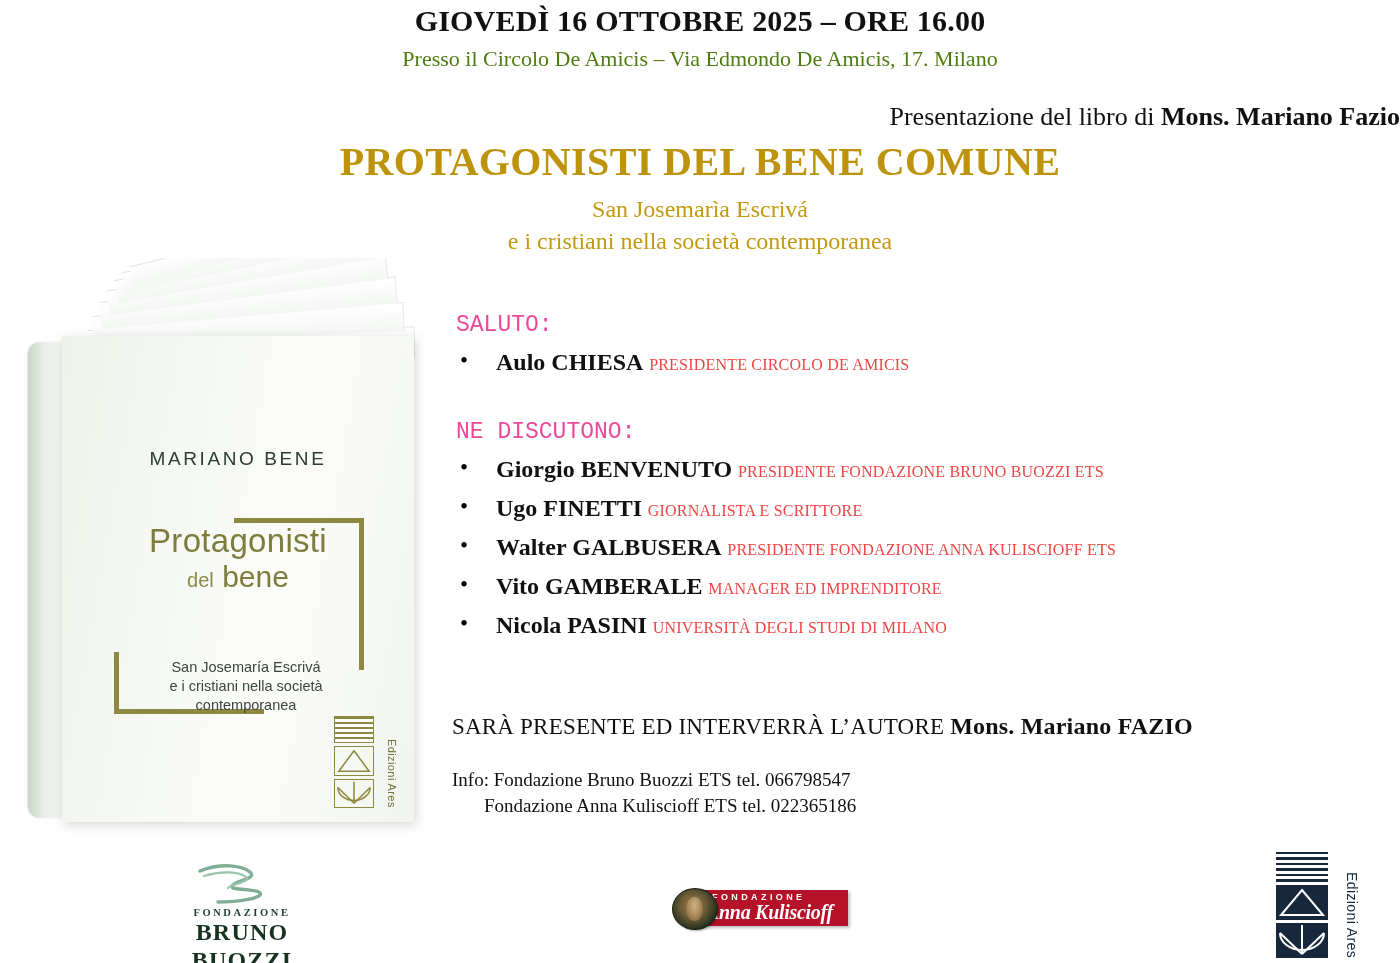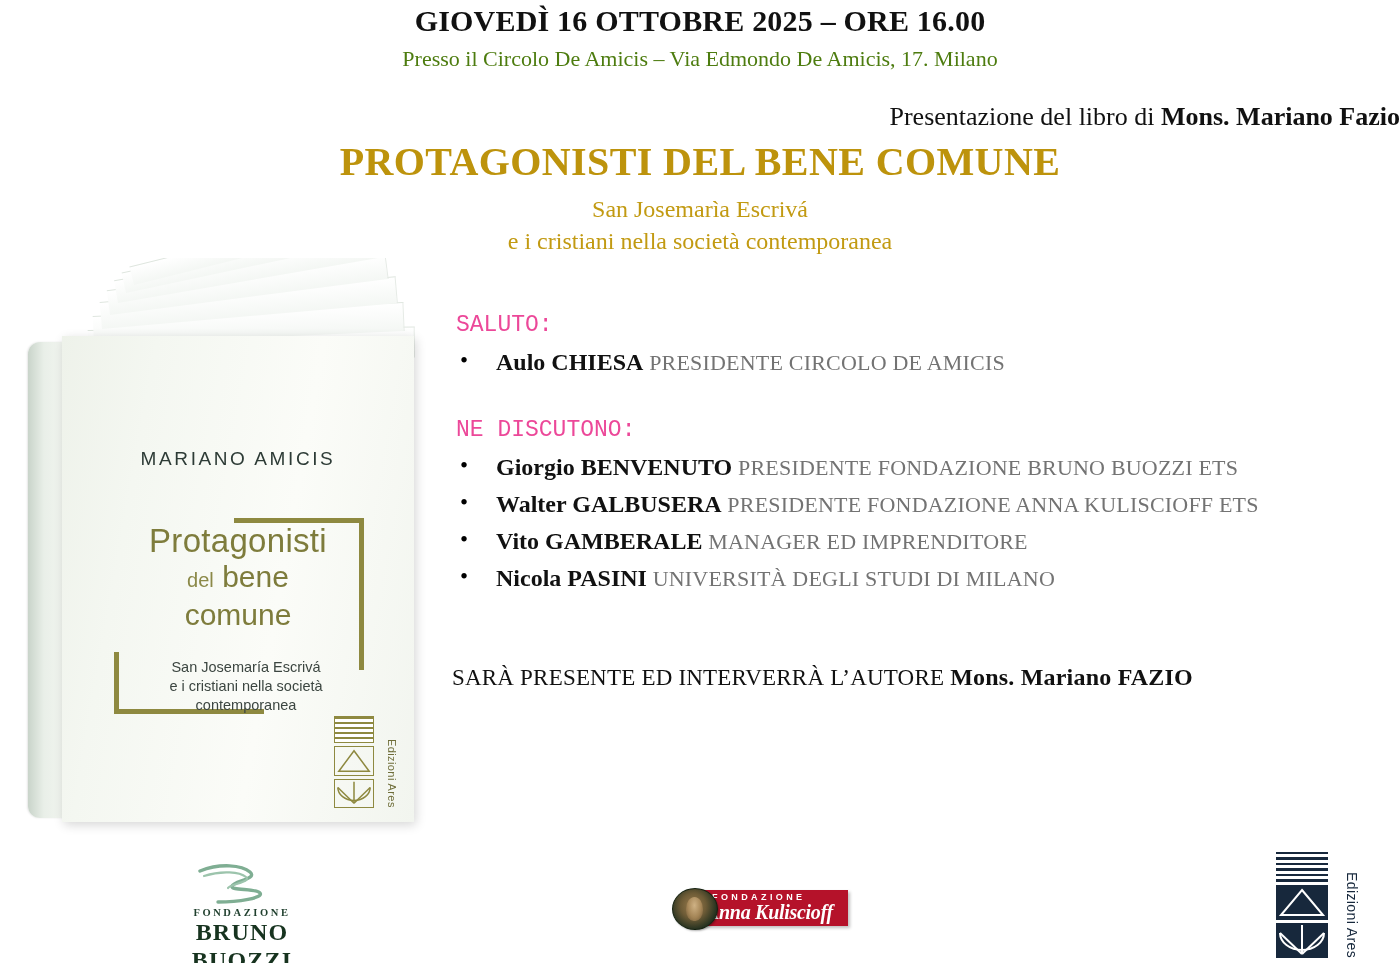--- a/index.html
+++ b/index.html
@@ -99,22 +99,22 @@
     top: -1px;
     font-size: 23px;
     color: #000;
   }
   .nm {
     font-weight: bold;
     color: #111;
     font-size: 24px;
   }
   .rl {
-    color: #737373;
-    font-size: 22px;
+    color: #ef4444;
+    font-size: 16px;
     letter-spacing: 0.2px;
   }
   .gap-block { height: 34px; }
 
   .author-line {
     margin-top: 64px;
     font-size: 23px;
     line-height: 32px;
     color: #111;
     letter-spacing: 0.2px;
@@ -399,35 +399,34 @@
     <div class="sheet" style="left:42px; top:14px; width:248px; height:20px; transform:rotate(-12deg);"></div>
     <div class="sheet" style="left:50px; top:8px;  width:232px; height:18px; transform:rotate(-14deg);"></div>
   </div>
 
   <div class="book-body">
     <div class="spine"></div>
 
     <div class="cover">
       <div class="cover-inner">
 
-        <div class="bk-author">MARIANO AMICIS</div>
+        <div class="bk-author">MARIANO BENE</div>
 
         <div class="bracket">
           <div class="bl br-t"></div>
           <div class="bl br-r"></div>
           <div class="bl br-b"></div>
           <div class="bl br-l"></div>
         </div>
 
         <div class="bk-t1">Protagonisti</div>
         <div class="bk-t2">
           <span class="small">del</span>
           <span>bene</span>
         </div>
-        <div class="bk-t3">comune</div>
 
         <div class="bk-sub" style="white-space:pre-line;"><span>San Josemaría Escrivá
 e i cristiani nella società
 contemporanea</span></div>
 
         <div class="ares-on-cover">
           <div class="ares-mark">
             <div class="ares-box ares-lines"></div>
             <div class="ares-box ares-tri">
               <svg width="100%" height="100%" viewBox="0 0 40 30" preserveAspectRatio="none">
@@ -463,37 +462,45 @@
 
   <div class="gap-block"></div>
 
   <div class="sect-label">NE DISCUTONO:</div>
   <ul class="people">
     <li>
       <span class="nm">Giorgio BENVENUTO</span>
       <span class="rl">PRESIDENTE FONDAZIONE BRUNO BUOZZI ETS</span>
     </li>
     <li>
+      <span class="nm">Ugo FINETTI</span>
+      <span class="rl">GIORNALISTA E SCRITTORE</span>
+    </li>
+    <li>
       <span class="nm">Walter GALBUSERA</span>
       <span class="rl">PRESIDENTE FONDAZIONE ANNA KULISCIOFF ETS</span>
     </li>
     <li>
       <span class="nm">Vito GAMBERALE</span>
       <span class="rl">MANAGER ED IMPRENDITORE</span>
     </li>
     <li>
       <span class="nm">Nicola PASINI</span>
       <span class="rl">UNIVERSITÀ DEGLI STUDI DI MILANO</span>
     </li>
   </ul>
 
   <div class="author-line">
     <span>SARÀ PRESENTE ED INTERVERRÀ L’AUTORE </span><b>Mons. Mariano FAZIO</b>
   </div>
 
+  <div class="info">
+    <div>Info: Fondazione Bruno Buozzi ETS tel. 066798547</div>
+    <div class="l2">Fondazione Anna Kuliscioff ETS tel. 022365186</div>
+  </div>
 
 </div>
 
 <div class="logo-buozzi">
   <svg class="buozzi-swirl" viewBox="0 0 88 44">
     <path d="M2,9 C22,1 44,3 52,10 C60,17 36,19 34,24 C32,29 58,26 62,31 C66,36 40,40 20,40" fill="none" stroke="#7fae93" stroke-width="3.4" stroke-linecap="round"></path>
     <path d="M6,14 C24,8 42,10 48,15 C54,20 32,22 30,26" fill="none" stroke="#9cc4ac" stroke-width="2.2" stroke-linecap="round"></path>
   </svg>
   <div class="buozzi-f">FONDAZIONE</div>
   <div class="buozzi-n">BRUNO BUOZZI</div>

